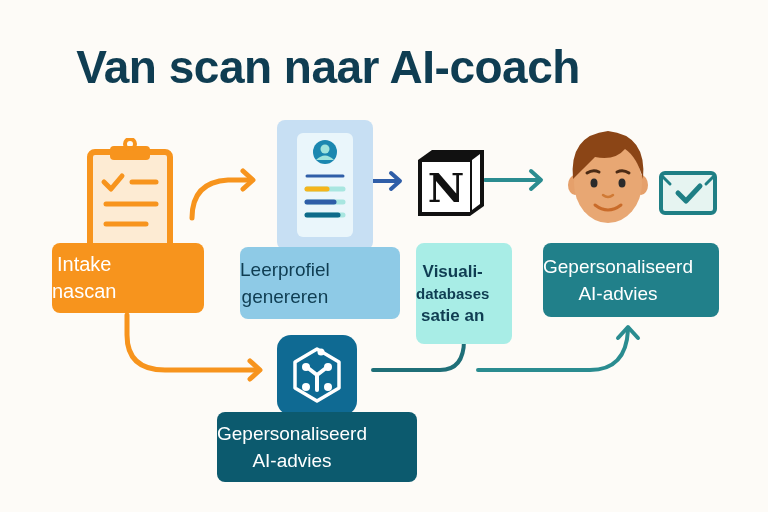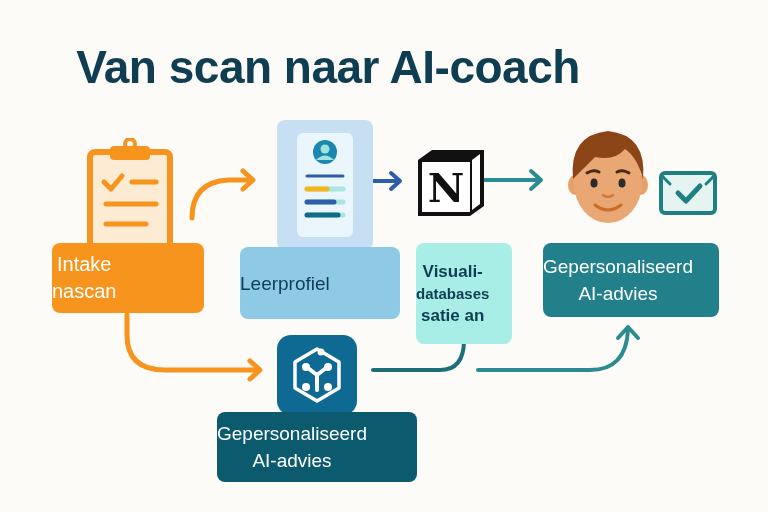--- a/index.html
+++ b/index.html
@@ -56,20 +56,21 @@
   <line x1="30" y1="69" x2="50" y2="69" stroke="#f5b51b" stroke-width="5" stroke-linecap="round"></line>
   <line x1="30" y1="82" x2="66" y2="82" stroke="#a8e6e0" stroke-width="5" stroke-linecap="round"></line>
   <line x1="30" y1="82" x2="57" y2="82" stroke="#2f5ea8" stroke-width="5" stroke-linecap="round"></line>
   <line x1="30" y1="95" x2="66" y2="95" stroke="#a8e6e0" stroke-width="5" stroke-linecap="round"></line>
   <line x1="30" y1="95" x2="61" y2="95" stroke="#0e6b8a" stroke-width="5" stroke-linecap="round"></line>
 </svg>
 
 <div class="box" style="left:240px;top:247px;width:160px;height:72px;background:#8ecae6;color:#0f3d52;">
   <div>
       <div>Leerprofiel</div>
+      <div>genereren</div>
     </div>
 </div>
 
 <svg class="abs" style="left:414px;top:146px" width="74" height="74" viewBox="0 0 74 74">
   <path d="M4 14 L18 4 L70 4 L70 60 L56 70 L4 70 Z" fill="#111"></path>
   <rect x="8" y="16" width="48" height="50" fill="#fff"></rect>
   <path d="M58 14 L66 8 L66 58 L58 64 Z" fill="#fff"></path>
   <text x="32" y="56" text-anchor="middle" font-family="DejaVu Serif, serif" font-size="40" font-weight="bold" fill="#111">N</text>
 </svg>
 

